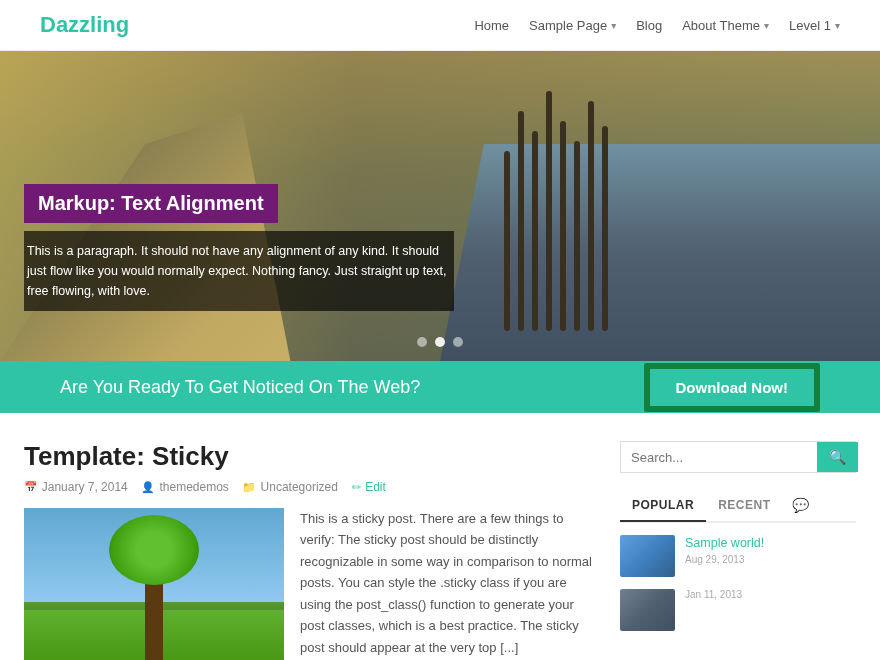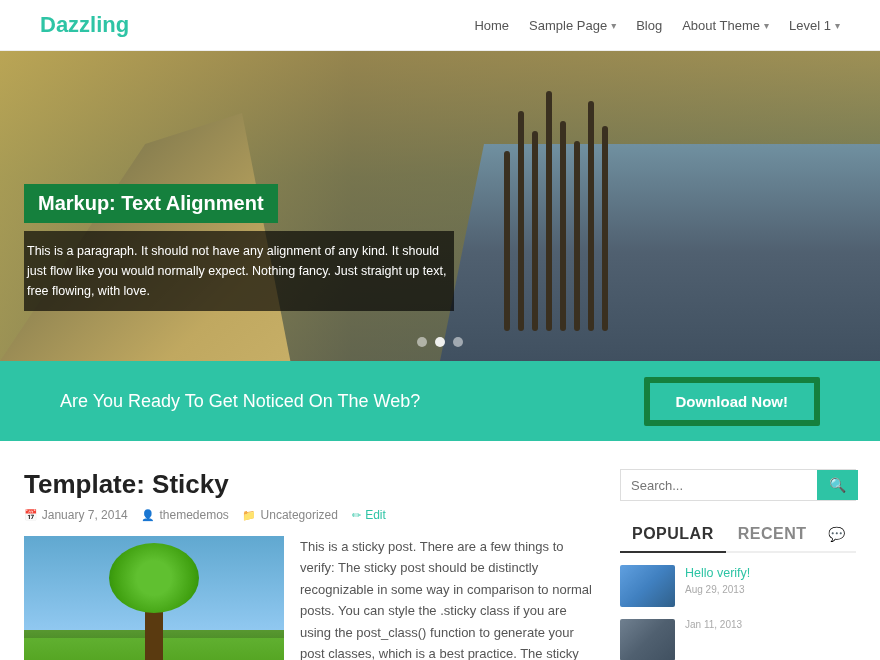--- a/index.html
+++ b/index.html
@@ -81,21 +81,21 @@
       background: #3a3020;
       border-radius: 3px;
     }
     .hero-overlay-text {
       position: absolute;
       bottom: 50px;
       left: 24px;
       max-width: 430px;
     }
     .hero-title-box {
-      background: #15803d;
+      background: #701a75;
       padding: 8px 14px;
       display: inline-block;
       margin-bottom: 8px;
     }
     .hero-title-box span {
       color: #fff;
       font-size: 20px;
       font-weight: bold;
     }
     .hero-desc-box {
@@ -123,21 +123,21 @@
     }
     .dot.active { background: rgba(255,255,255,0.9); }
 
     
     .cta-banner {
       background: #2ec4a5;
       display: flex;
       align-items: center;
       justify-content: space-between;
       padding: 18px 60px;
-      height: 80px;
+      height: 52px;
     }
     .cta-text {
       color: #fff;
       font-size: 18px;
       font-weight: normal;
     }
     .cta-button {
       border: 6px solid #15803d;
       background: transparent;
       color: #fff;
@@ -261,21 +261,21 @@
     }
 
     .tabs-bar {
       display: flex;
       align-items: center;
       border-bottom: 2px solid #eee;
       margin-bottom: 12px;
     }
     .tab {
       padding: 8px 12px;
-      font-size: 16px;
+      font-size: 12px;
       font-weight: bold;
       color: #888;
       cursor: pointer;
       text-transform: uppercase;
       letter-spacing: 0.5px;
     }
     .tab.active {
       color: #333;
       border-bottom: 2px solid #333;
       margin-bottom: -2px;
@@ -411,21 +411,21 @@
     <div class="tabs-bar">
       <div class="tab active">POPULAR</div>
       <div class="tab">RECENT</div>
       <div class="tab-icon">💬</div>
     </div>
     <div class="sidebar-posts">
 
     <div class="sidebar-post">
     <div class="sidebar-thumb st-1"></div>
     <div class="sidebar-post-info">
-      <div class="sidebar-post-title">Hello verify!</div>
+      <div class="sidebar-post-title">Sample world!</div>
       <div class="sidebar-post-date">Aug 29, 2013</div>
     </div>
   </div>
         <div class="sidebar-post">
     <div class="sidebar-thumb st-2"></div>
     <div class="sidebar-post-info">
       <div class="sidebar-post-date">Jan 11, 2013</div>
     </div>
   </div>
       </div>

